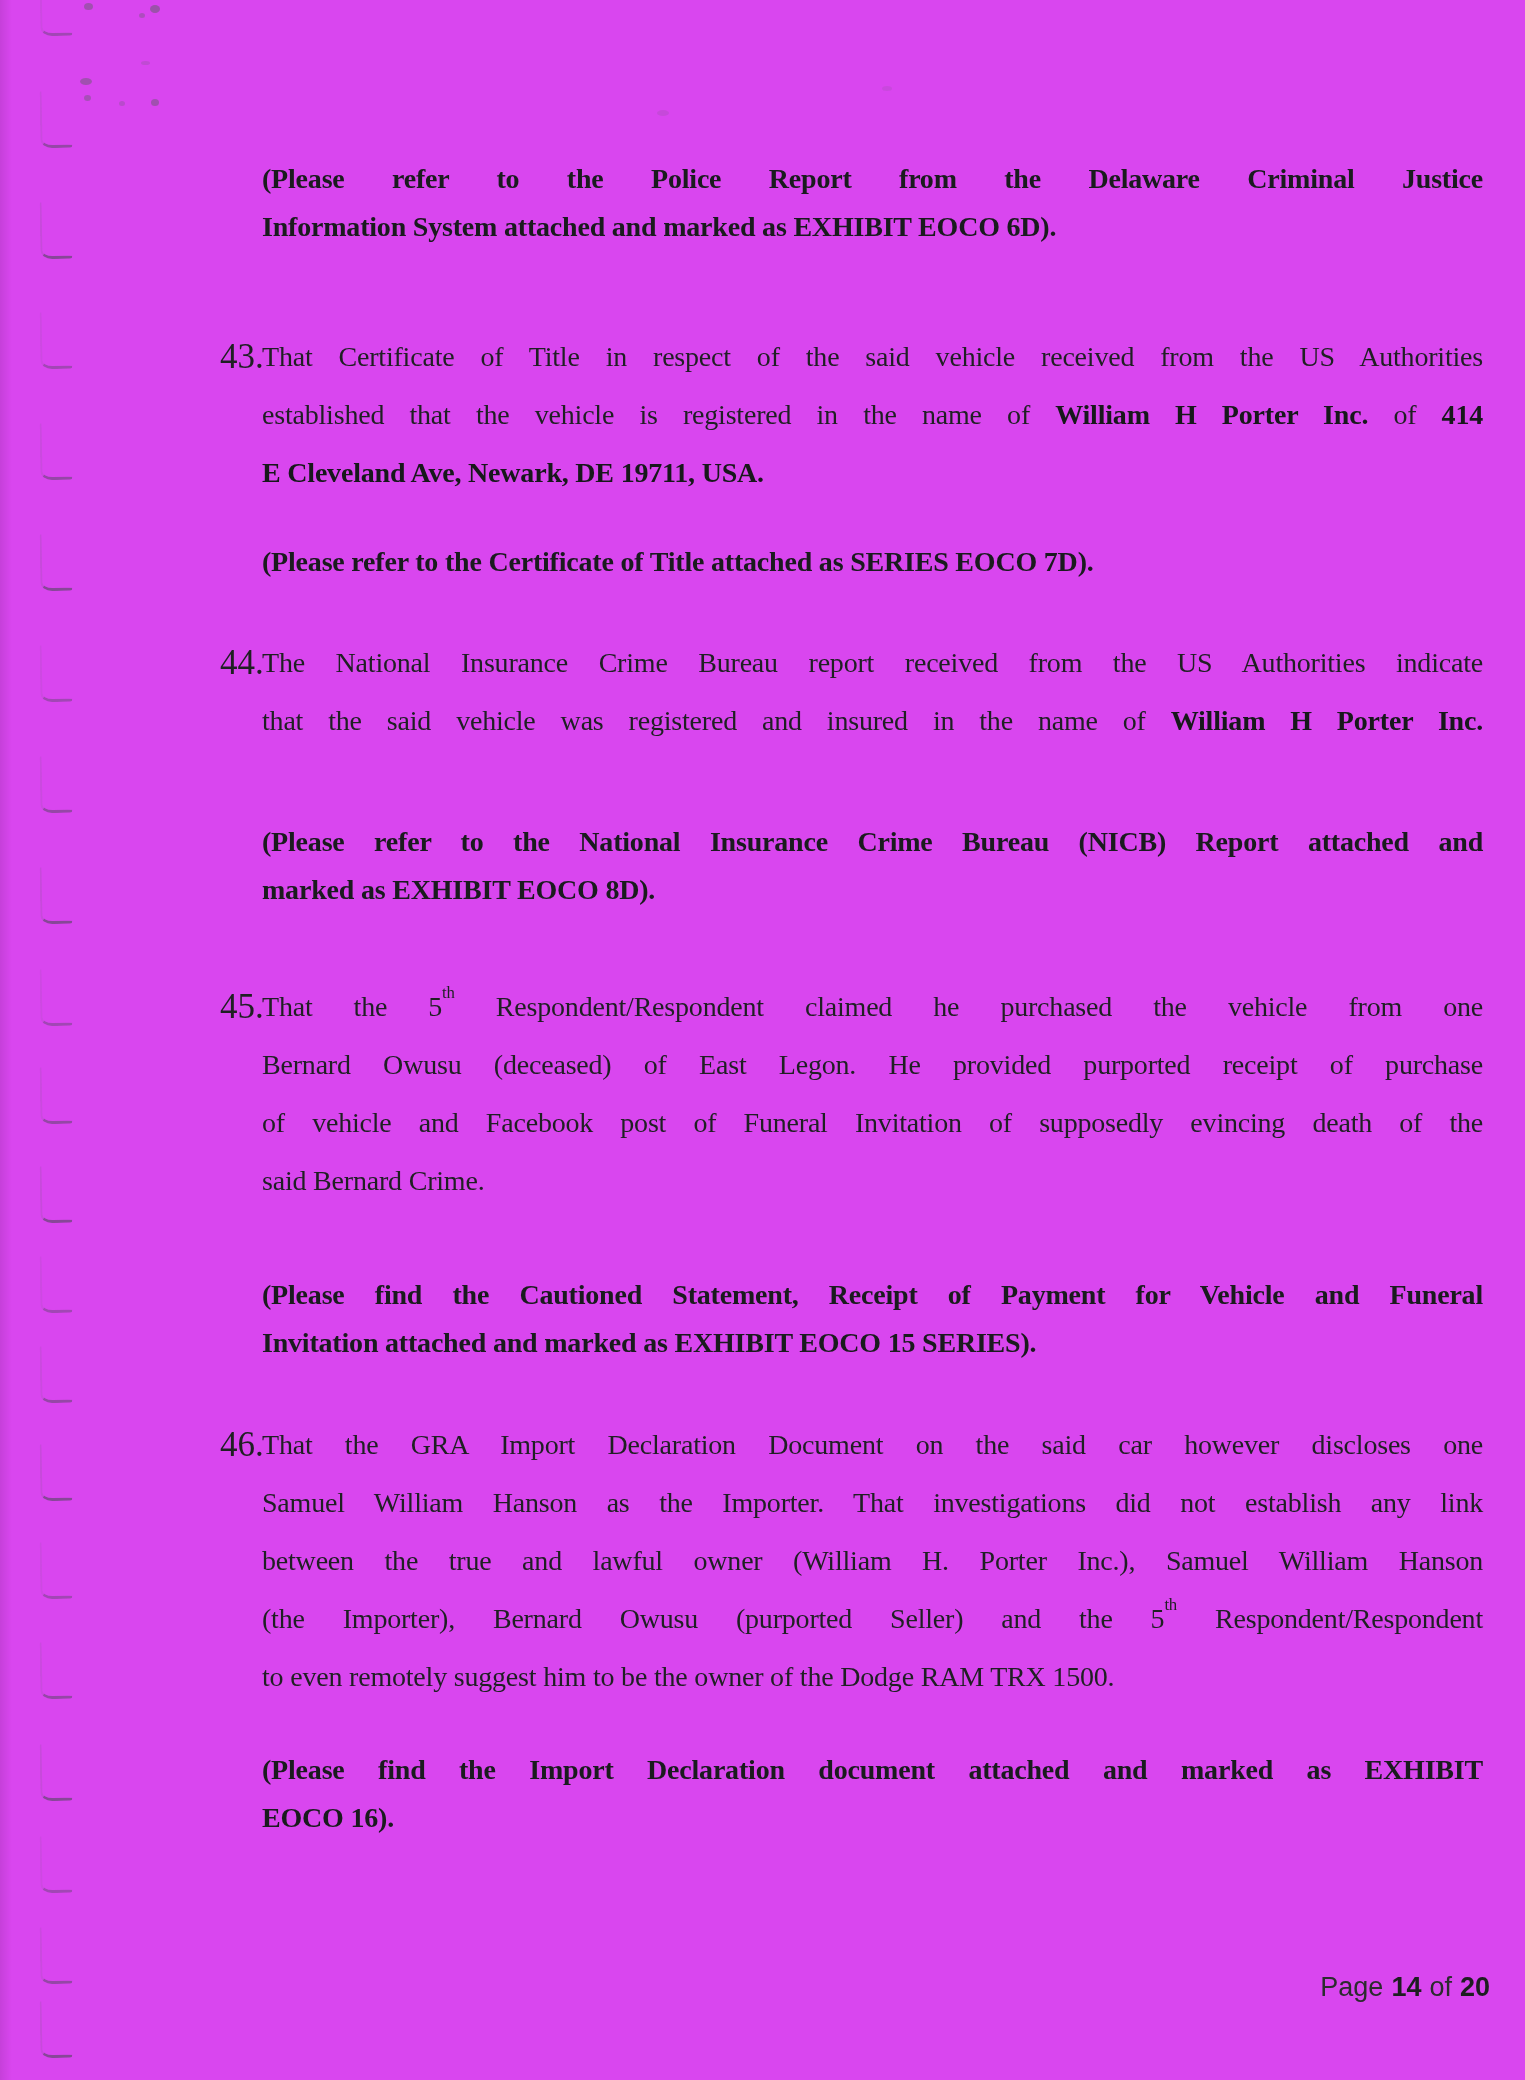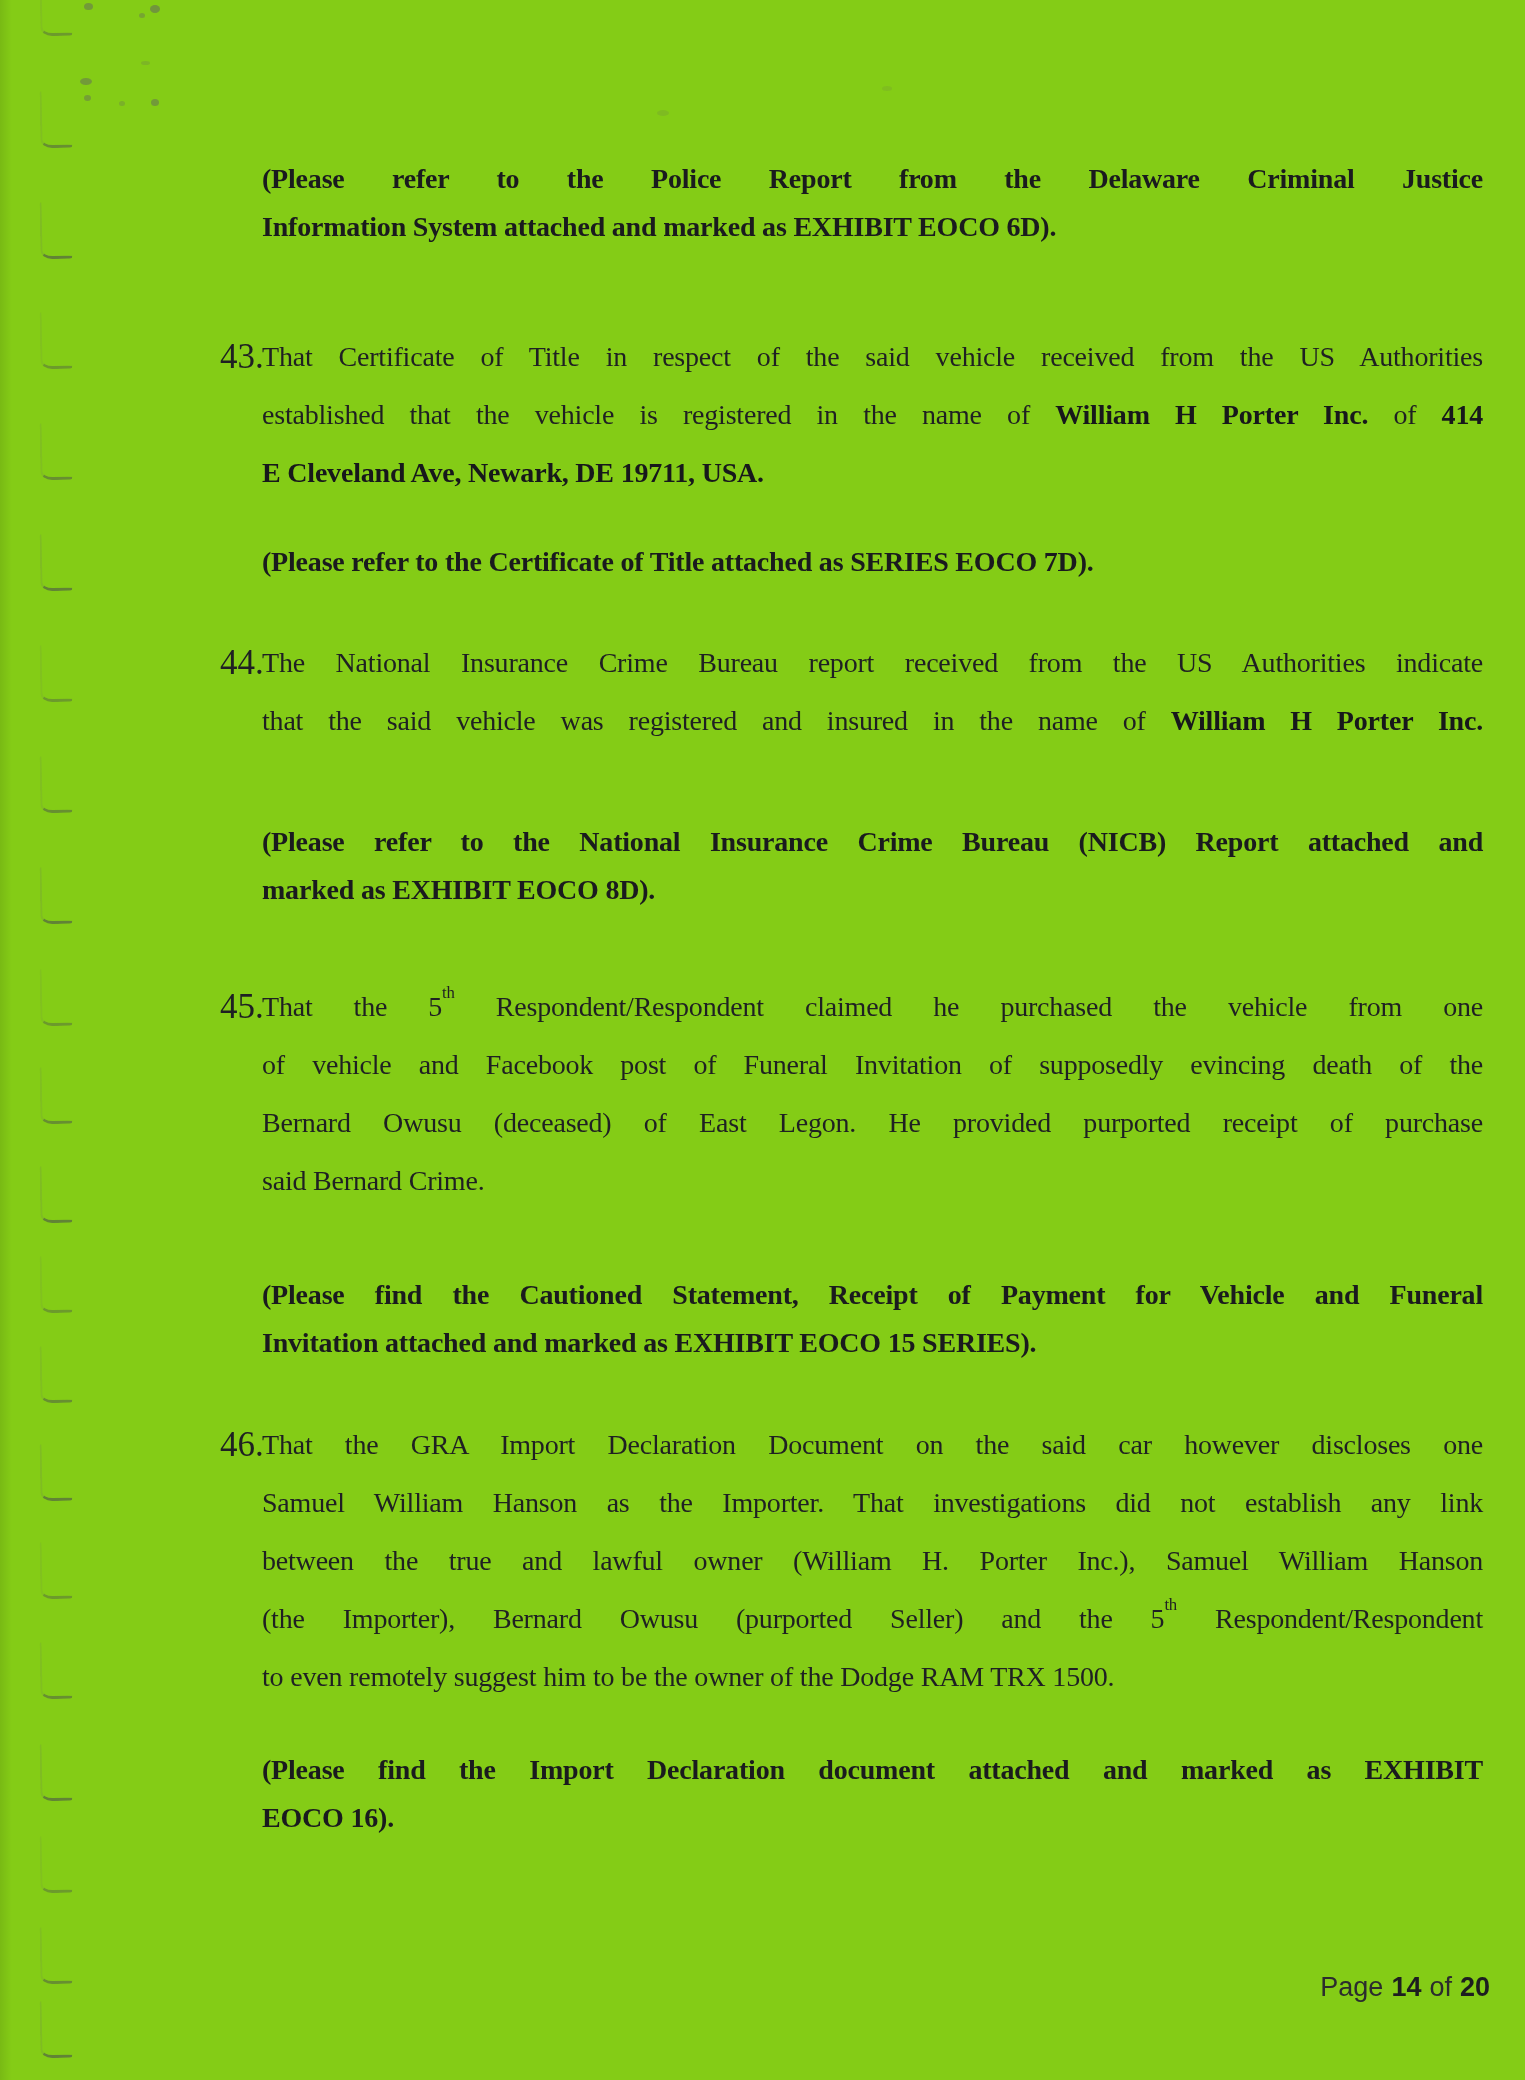--- a/index.html
+++ b/index.html
@@ -1,19 +1,19 @@
 <!DOCTYPE html>
 <html><head>
 <meta charset="utf-8">
 <style>
   html,body{margin:0;padding:0;background:#ffffff;}
   .page{
     position:relative;
     width:1525px;height:2080px;
-    background:#84cc16;
+    background:#d946ef;
     overflow:hidden;
     font-family:"Liberation Serif", serif;
     color:#1f2023;
   }
   
   .edge{
     position:absolute;left:0;top:0;width:12px;height:100%;
     background:linear-gradient(to right, rgba(0,0,0,0.09), rgba(0,0,0,0));
     pointer-events:none;
   }
@@ -129,22 +129,22 @@
         <div class="line"><span>The National Insurance Crime Bureau report received from the US Authorities indicate</span></div>
         <div class="line"><span>that the said vehicle was registered and insured in the name of </span><span class="b">William H Porter Inc.</span></div>
       </section>
       <section id="exhibit-8d" class="block exhibit">
         <div class="line"><span>(Please refer to the National Insurance Crime Bureau (NICB) Report attached and</span></div>
         <div class="line last"><span>marked as EXHIBIT EOCO 8D).</span></div>
       </section>
       <section id="para-45" class="block numbered">
         <span class="num">45.</span>
         <div class="line"><span>That the 5</span><sup>th</sup><span> Respondent/Respondent claimed he purchased the vehicle from one</span></div>
+        <div class="line"><span>Bernard Owusu (deceased) of East Legon. He provided purported receipt of purchase</span></div>
         <div class="line"><span>of vehicle and Facebook post of Funeral Invitation of supposedly evincing death of the</span></div>
-        <div class="line"><span>Bernard Owusu (deceased) of East Legon. He provided purported receipt of purchase</span></div>
         <div class="line last"><span>said Bernard Crime.</span></div>
       </section>
       <section id="exhibit-15" class="block exhibit">
         <div class="line"><span>(Please find the Cautioned Statement, Receipt of Payment for Vehicle and Funeral</span></div>
         <div class="line last"><span>Invitation attached and marked as EXHIBIT EOCO 15 SERIES).</span></div>
       </section>
       <section id="para-46" class="block numbered">
         <span class="num">46.</span>
         <div class="line"><span>That the GRA Import Declaration Document on the said car however discloses one</span></div>
         <div class="line"><span>Samuel William Hanson as the Importer. That investigations did not establish any link</span></div>

